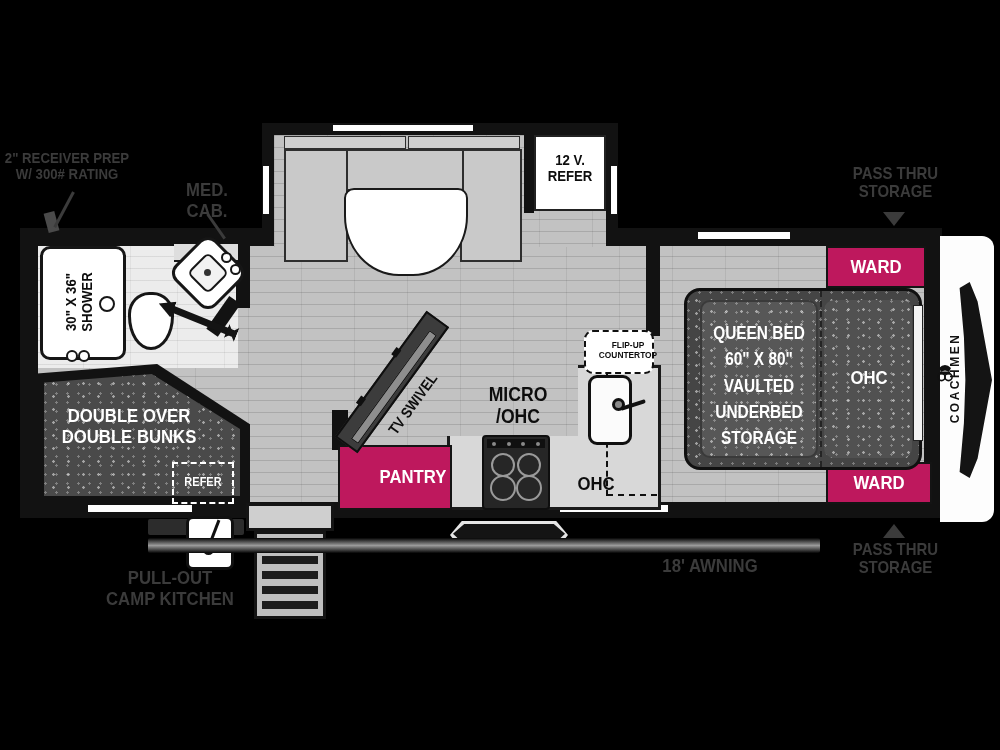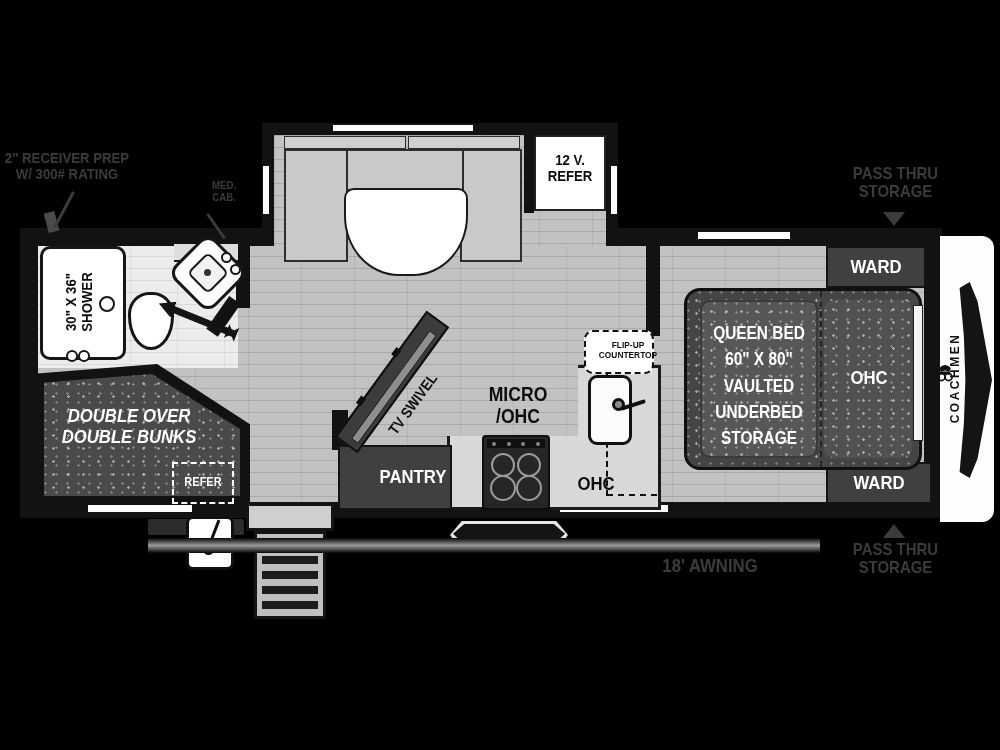--- a/index.html
+++ b/index.html
@@ -15,21 +15,21 @@
   .plank{background-color:#c2c2c2;background-image:
     repeating-linear-gradient(180deg, rgba(0,0,0,.13) 0 1px, transparent 1px 12px),
     repeating-linear-gradient(90deg, rgba(0,0,0,.07) 0 1px, transparent 1px 53px);}
   .plankL{background-color:#ececec;background-image:
     repeating-linear-gradient(180deg, rgba(0,0,0,.08) 0 1px, transparent 1px 12px),
     repeating-linear-gradient(90deg, rgba(0,0,0,.05) 0 1px, transparent 1px 47px);}
   .speck{background-image:
     radial-gradient(circle, rgba(255,255,255,.5) 1.1px, transparent 1.5px),
     radial-gradient(circle, rgba(255,255,255,.3) 1px, transparent 1.4px);
     background-size:15px 13px,11px 9px;background-position:2px 3px,7px 6px;}
-  .darkbox{background:#404040;border:2px solid #141414;display:flex;align-items:center;justify-content:center;}
+  .darkbox{background:#be185d;border:2px solid #141414;display:flex;align-items:center;justify-content:center;}
 </style>
 </head>
 <body>
 
 <div class="stage">
 
   <div class="abs plank" style="left:36px;top:244px;width:890px;height:260px;"></div>
   <div class="abs plankL" style="left:36px;top:244px;width:202px;height:124px;"></div>
   <div class="abs plank" style="left:274px;top:135px;width:332px;height:112px;"></div>
 
@@ -84,21 +84,21 @@
   <div class="abs" style="left:221px;top:252px;width:7px;height:7px;border:2px solid #161616;border-radius:50%;background:#fff;"></div>
   <div class="abs" style="left:230px;top:264px;width:7px;height:7px;border:2px solid #161616;border-radius:50%;background:#fff;"></div>
 
   <div class="abs" style="left:165px;top:330px;width:68px;height:7px;background:#141414;transform:rotate(22deg);transform-origin:100% 50%;">
     <div class="abs" style="left:-12px;top:-5px;width:16px;height:17px;background:#141414;clip-path:polygon(0 50%,100% 0,100% 100%);"></div>
     <div class="abs" style="right:-4px;top:-4px;width:11px;height:15px;background:#141414;clip-path:polygon(0 0,50% 38%,100% 0,100% 100%,50% 62%,0 100%);"></div>
   </div>
 
   <div class="abs" style="left:34px;top:364px;width:216px;height:140px;background:#121212;clip-path:polygon(0 7%,57% 0,100% 43%,100% 100%,0 100%);"></div>
   <div class="abs speck" style="left:44px;top:374px;width:196px;height:122px;background-color:#4a4a4a;clip-path:polygon(0 7%,55% 0,100% 45%,100% 100%,0 100%);"></div>
-  <div class="abs lbl wht" style="left:44px;top:406px;width:170px;font-size:19px;font-style:italic;">
+  <div class="abs lbl wht" style="left:44px;top:406px;width:170px;font-size:19px;">
     <span>DOUBLE OVER</span>
       <span>DOUBLE BUNKS</span>
   </div>
   <div class="abs" style="left:172px;top:462px;width:62px;height:42px;border:2.5px dashed #fff;box-sizing:border-box;"></div>
   <div class="abs lbl wht" style="left:172px;top:476px;width:62px;font-size:12.5px;">
     <span>REFER</span>
   </div>
 
   <div class="abs" style="left:246px;top:503px;width:88px;height:28px;background:#cfcfcf;border:3px solid #141414;box-sizing:border-box;"></div>
   <div class="abs" style="left:254px;top:531px;width:72px;height:88px;background:#bfbfbf;border:3px solid #141414;box-sizing:border-box;display:flex;flex-direction:column;justify-content:space-evenly;padding:0 5px;">
@@ -210,32 +210,36 @@
   <div class="abs lbl out" style="left:600px;top:556px;width:220px;font-size:19px;">
     <span>18' AWNING</span>
   </div>
 
   <div class="abs lbl out" style="left:-8px;top:150px;width:150px;font-size:15px;">
     <span>2" RECEIVER PREP</span>
       <span>W/ 300# RATING</span>
   </div>
   <div class="abs" style="left:72px;top:192px;width:3px;height:40px;background:#3b3b3b;transform:rotate(28deg);transform-origin:top center;"></div>
 
-  <div class="abs lbl out" style="left:199px;top:180px;width:50px;font-size:11px;">
+  <div class="abs lbl out" style="left:182px;top:180px;width:50px;font-size:19px;">
     <span>MED.</span>
       <span>CAB.</span>
   </div>
   <div class="abs" style="left:206px;top:214px;width:3px;height:30px;background:#3b3b3b;transform:rotate(-35deg);transform-origin:top center;"></div>
 
   <div class="abs lbl out" style="left:838px;top:165px;width:115px;font-size:17px;">
     <span>PASS THRU</span>
       <span>STORAGE</span>
   </div>
   <div class="abs" style="left:883px;top:212px;width:0;height:0;border-left:11px solid transparent;border-right:11px solid transparent;border-top:14px solid #3b3b3b;"></div>
 
   <div class="abs" style="left:883px;top:524px;width:0;height:0;border-left:11px solid transparent;border-right:11px solid transparent;border-bottom:14px solid #3b3b3b;"></div>
   <div class="abs lbl out" style="left:838px;top:541px;width:115px;font-size:17px;">
     <span>PASS THRU</span>
       <span>STORAGE</span>
   </div>
 
+  <div class="abs lbl out" style="left:90px;top:568px;width:160px;font-size:19px;">
+    <span>PULL-OUT</span>
+      <span>CAMP KITCHEN</span>
+  </div>
 
 </div>
 
 </body></html>

